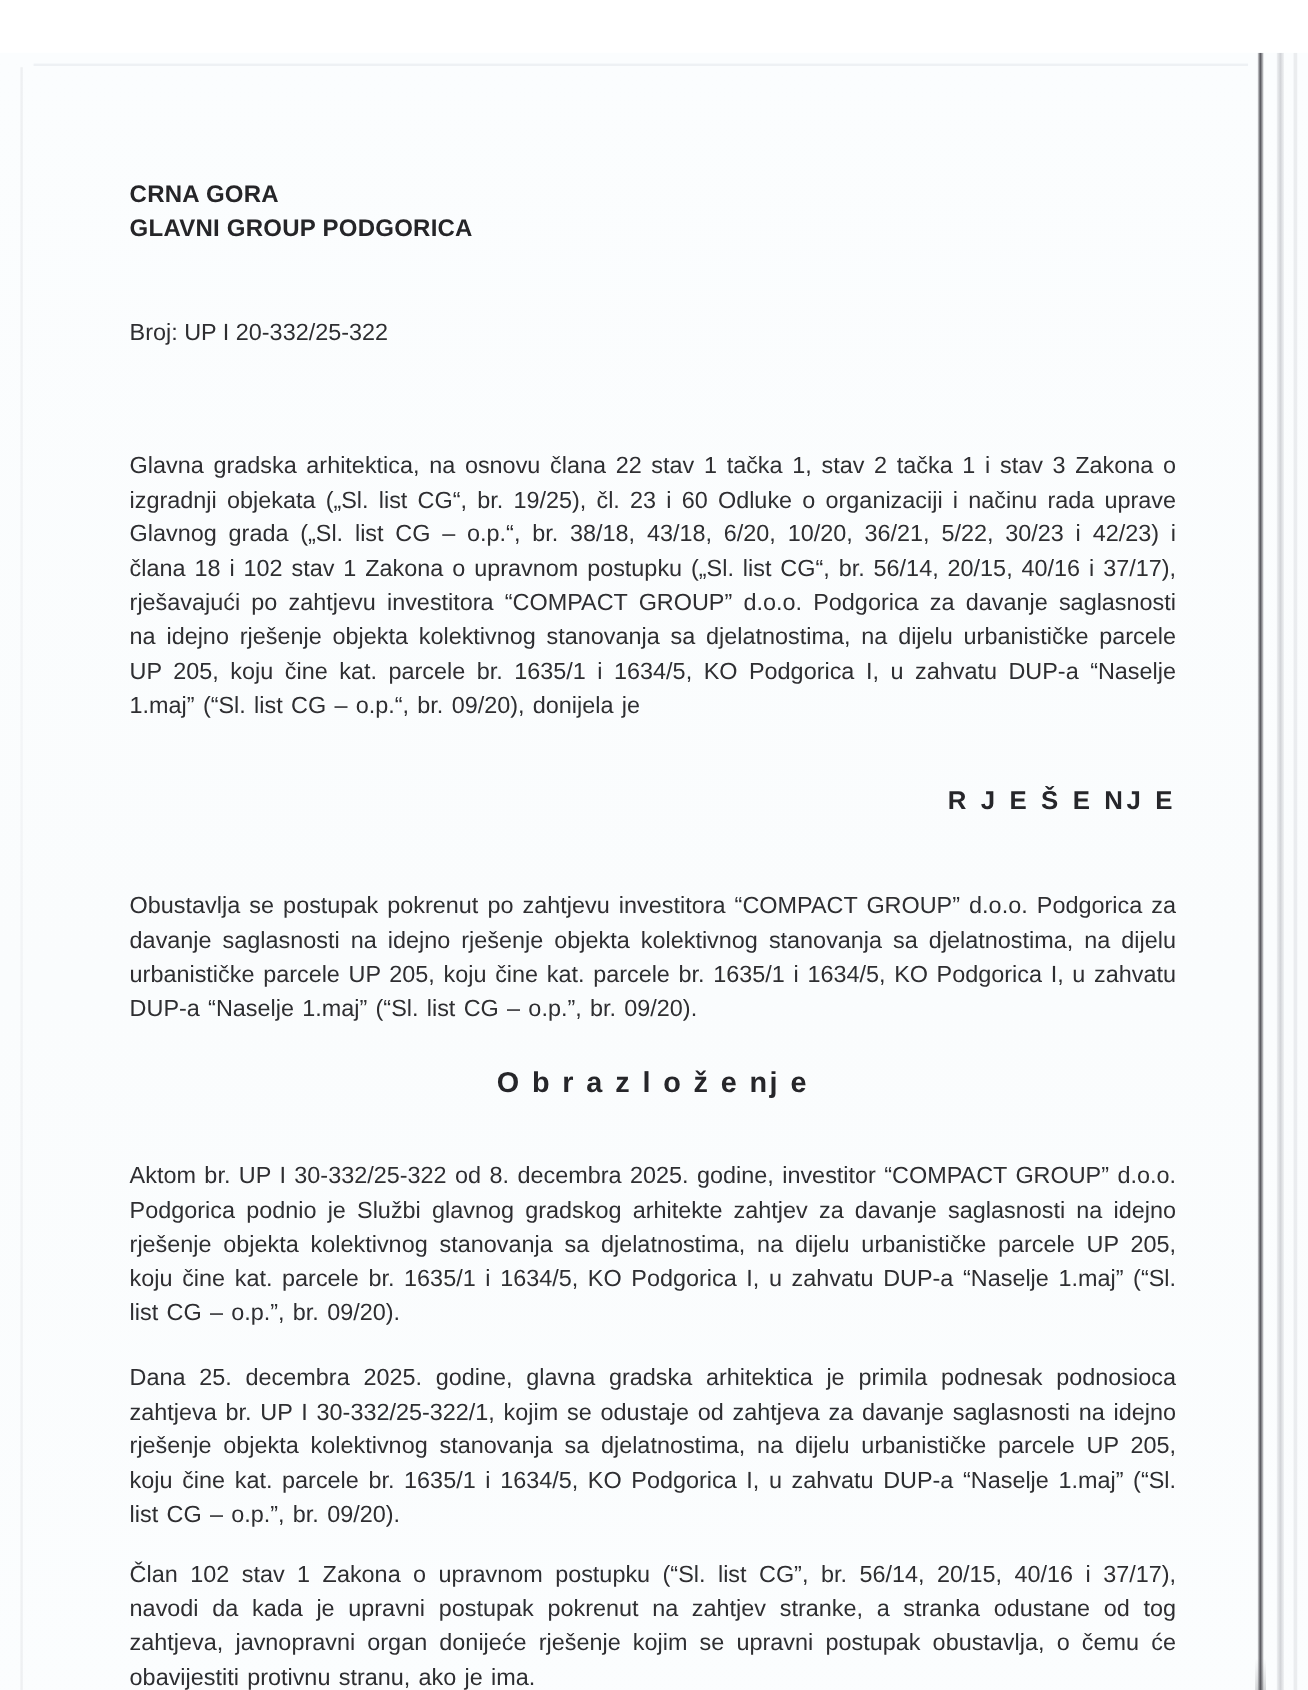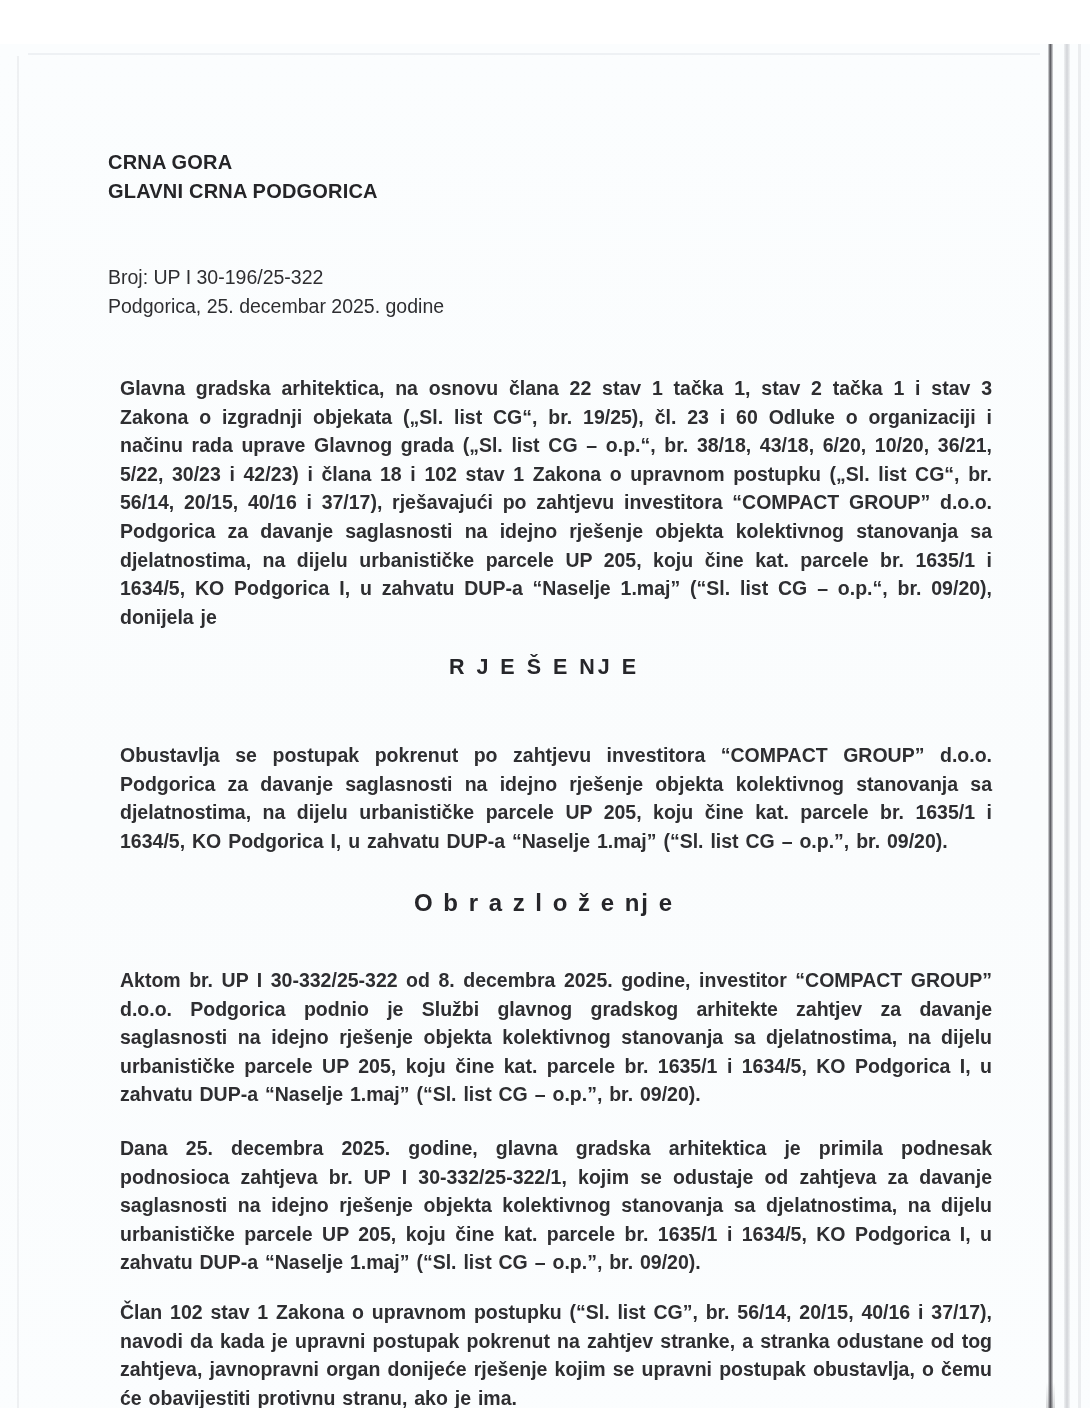--- a/index.html
+++ b/index.html
@@ -56,61 +56,59 @@
   .letterhead {
     position: absolute; left: 108px; top: 104px;
     font-size: 20px; font-weight: bold; line-height: 28.5px;
     color: #252528; letter-spacing: 0.2px;
   }
   .meta {
     position: absolute; left: 108px; top: 219px;
     font-size: 19.5px; line-height: 28.5px;
   }
   .para {
-    position: absolute; left: 120px; width: 872px;
+    position: absolute; left: 108px; width: 872px;
     font-size: 19.5px; line-height: 28.6px;
     text-align: justify; text-justify: inter-word;
     word-spacing: 1.5px;
     margin: 0;
-    font-weight: bold;
   }
   .p-intro { top: 330px; }
   .p-decision { top: 697px; }
   .p-r1 { top: 922px; }
   .p-r2 { top: 1090px; }
   .p-r3 { top: 1254px; }
   .heading {
     position: absolute; left: 108px; width: 872px;
     text-align: center; font-weight: bold; color: #26262a;
     margin: 0;
   }
-  .h-decision { top: 611px; font-size: 21.5px; letter-spacing: 3px; }
+  .h-decision { top: 611px; font-size: 21.5px; letter-spacing: 3px; text-align: right; }
   .h-rationale { top: 845px; font-size: 24px; letter-spacing: 2px; }
 </style>
 </head>
 <body>
 
 <div class="canvas">
 
   <div class="edge-top"></div>
   <div class="edge-left"></div>
   <div class="scan-line-dark"></div>
   <div class="scan-line-light"></div>
   <div class="scan-line-light2"></div>
   <div class="bottom-dotline"></div>
   <div class="bottom-band"></div>
 
   <div class="letterhead">
     <div>CRNA GORA</div>
-    <div>GLAVNI CRNA PODGORICA</div>
+    <div>GLAVNI GROUP PODGORICA</div>
   </div>
 
   <div class="meta">
-    <div>Broj: UP I 30-196/25-322</div>
-    <div>Podgorica, 25. decembar 2025. godine</div>
+    <div>Broj: UP I 20-332/25-322</div>
   </div>
 
   <p class="para p-intro">Glavna gradska arhitektica, na osnovu člana 22 stav 1 tačka 1, stav 2 tačka 1 i stav 3 Zakona o izgradnji objekata („Sl. list CG“, br. 19/25), čl. 23 i 60 Odluke o organizaciji i načinu rada uprave Glavnog grada („Sl. list CG – o.p.“, br. 38/18, 43/18, 6/20, 10/20, 36/21, 5/22, 30/23 i 42/23) i člana 18 i 102 stav 1 Zakona o upravnom postupku („Sl. list CG“, br. 56/14, 20/15, 40/16 i 37/17), rješavajući po zahtjevu investitora “COMPACT GROUP” d.o.o. Podgorica za davanje saglasnosti na idejno rješenje objekta kolektivnog stanovanja sa djelatnostima, na dijelu urbanističke parcele UP 205, koju čine kat. parcele br. 1635/1 i 1634/5, KO Podgorica I, u zahvatu DUP-a “Naselje 1.maj” (“Sl. list CG – o.p.“, br. 09/20), donijela je</p>
 
   <h2 class="heading h-decision">R J E Š E NJ E</h2>
 
   <p class="para p-decision">Obustavlja se postupak pokrenut po zahtjevu investitora “COMPACT GROUP” d.o.o. Podgorica za davanje saglasnosti na idejno rješenje objekta kolektivnog stanovanja sa djelatnostima, na dijelu urbanističke parcele UP 205, koju čine kat. parcele br. 1635/1 i 1634/5, KO Podgorica I, u zahvatu DUP-a “Naselje 1.maj” (“Sl. list CG – o.p.”, br. 09/20).</p>
 
   <h3 class="heading h-rationale">O b r a z l o ž e nj e</h3>
 

